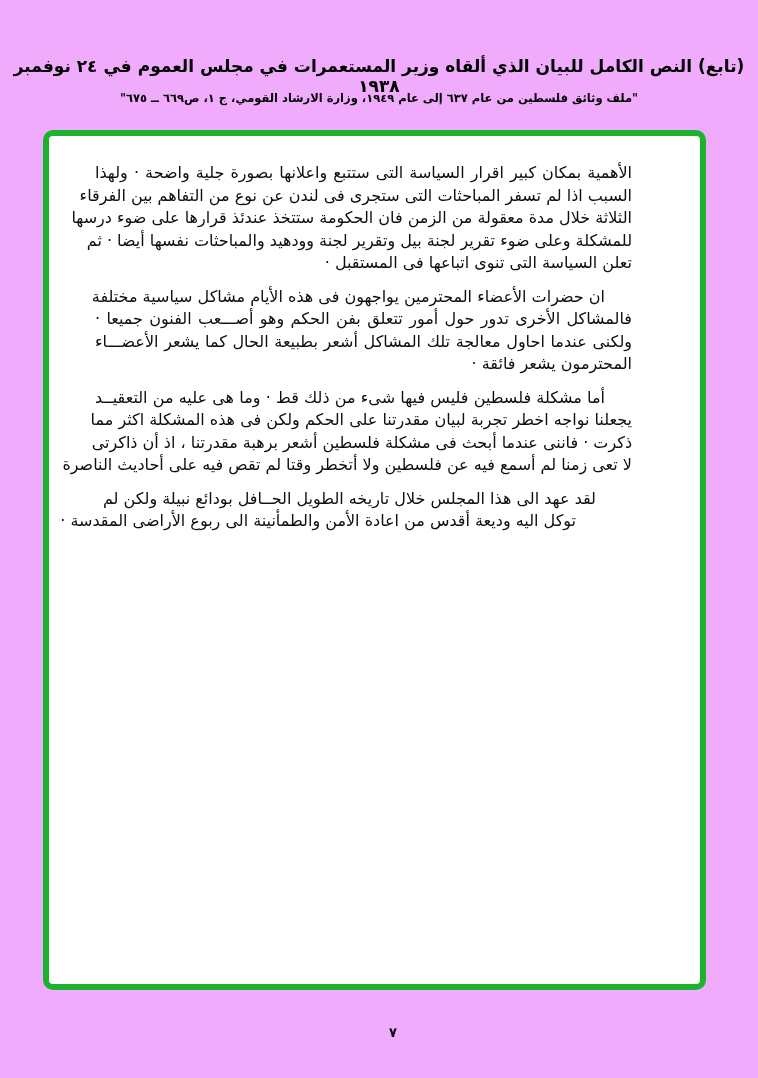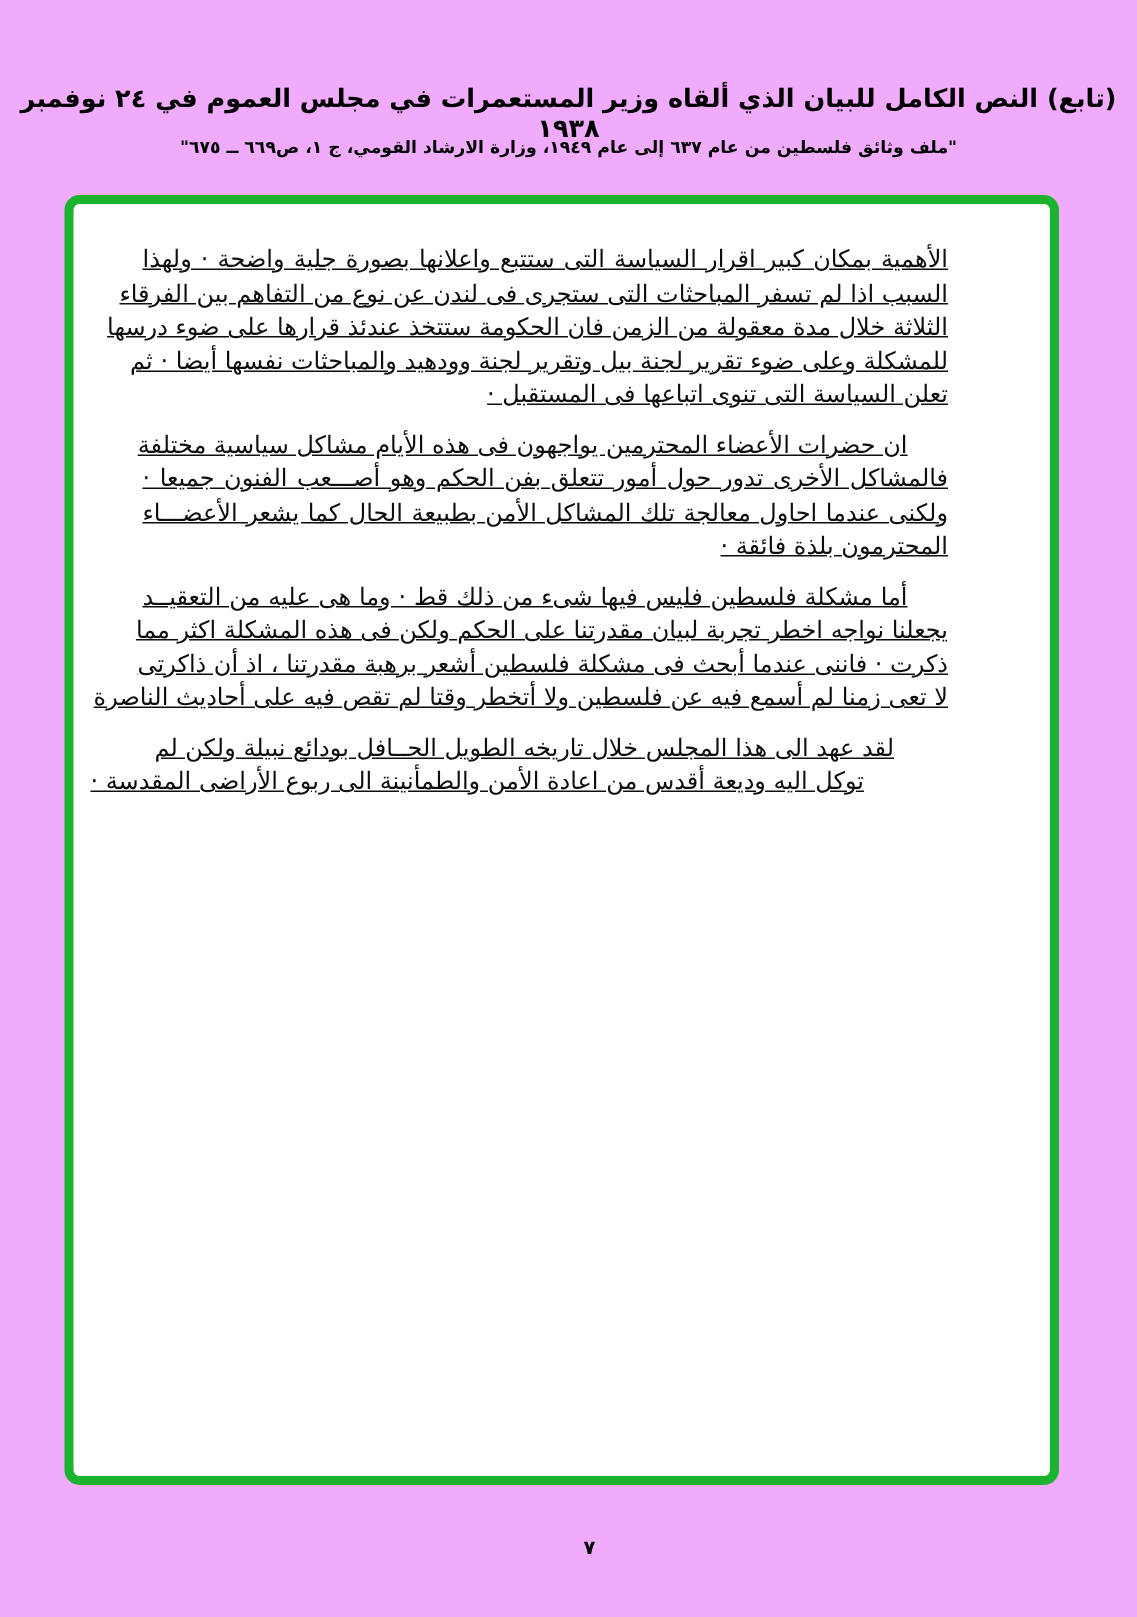--- a/index.html
+++ b/index.html
@@ -47,21 +47,20 @@
     width: 663px;
     height: 860px;
     border: 6px solid #1bb22d;
     border-radius: 10px;
     background: #ffffff;
     padding: 26px 68px 0 46px;
   }
   .doc-body {
     width: 100%;
     direction: rtl;
-    text-decoration: underline;
   }
   .para { margin-bottom: 11px; }
   .line {
     font-size: 16px;
     line-height: 22.5px;
     text-align: justify;
     text-align-last: justify;
     white-space: nowrap;
     color: #0e0e0e;
   }
@@ -96,22 +95,22 @@
     <div class="para">
           <div class="line">الأهمية بمكان كبير اقرار السياسة التى ستتبع واعلانها بصورة جلية واضحة · ولهذا</div>
           <div class="line">السبب اذا لم تسفر المباحثات التى ستجرى فى لندن عن نوع من التفاهم بين الفرقاء</div>
           <div class="line">الثلاثة خلال مدة معقولة من الزمن فان الحكومة ستتخذ عندئذ قرارها على ضوء درسها</div>
           <div class="line">للمشكلة وعلى ضوء تقرير لجنة بيل وتقرير لجنة وودهيد والمباحثات نفسها أيضا · ثم</div>
           <div class="line last">تعلن السياسة التى تنوى اتباعها فى المستقبل ·</div>
         </div>
         <div class="para indent-first">
           <div class="line">ان حضرات الأعضاء المحترمين يواجهون فى هذه الأيام مشاكل سياسية مختلفة</div>
           <div class="line">فالمشاكل الأخرى تدور حول أمور تتعلق بفن الحكم وهو أصـــعب الفنون جميعا ·</div>
-          <div class="line">ولكنى عندما احاول معالجة تلك المشاكل الأمن بطبيعة الحال كما يشعر الأعضـــاء</div>
-          <div class="line last">المحترمون بلذة فائقة ·</div>
+          <div class="line">ولكنى عندما احاول معالجة تلك المشاكل أشعر بطبيعة الحال كما يشعر الأعضـــاء</div>
+          <div class="line last">المحترمون يشعر فائقة ·</div>
         </div>
         <div class="para indent-first">
           <div class="line">أما مشكلة فلسطين فليس فيها شىء من ذلك قط · وما هى عليه من التعقيــد</div>
           <div class="line">يجعلنا نواجه اخطر تجربة لبيان مقدرتنا على الحكم ولكن فى هذه المشكلة اكثر مما</div>
           <div class="line">ذكرت · فاننى عندما أبحث فى مشكلة فلسطين أشعر برهبة مقدرتنا ، اذ أن ذاكرتى</div>
           <div class="line">لا تعى زمنا لم أسمع فيه عن فلسطين ولا أتخطر وقتا لم تقص فيه على أحاديث الناصرة</div>
         </div>
         <div class="para indent-first compact">
           <div class="line">لقد عهد الى هذا المجلس خلال تاريخه الطويل الحــافل بودائع نبيلة ولكن لم</div>
           <div class="line last">توكل اليه وديعة أقدس من اعادة الأمن والطمأنينة الى ربوع الأراضى المقدسة ·</div>

